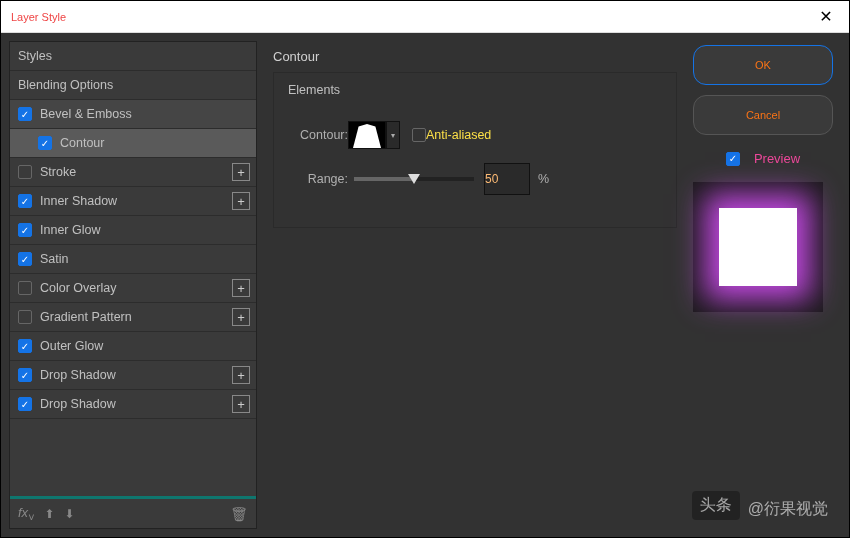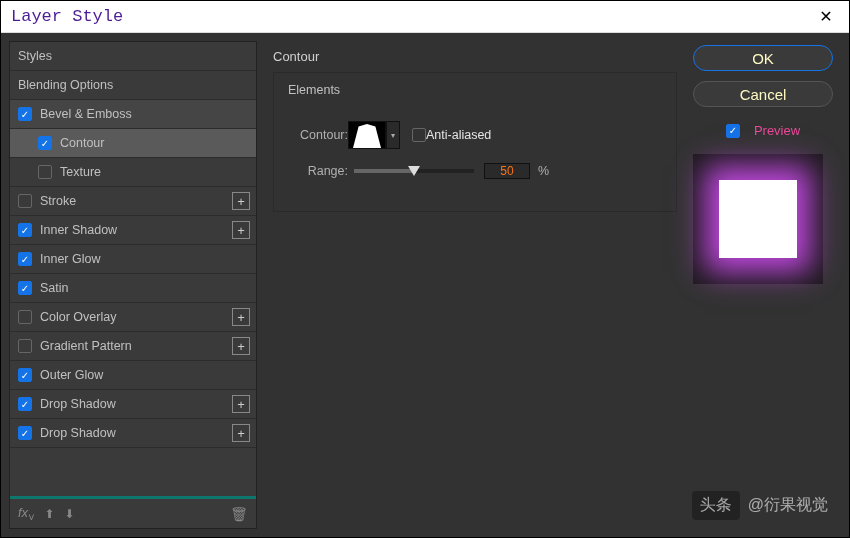--- a/index.html
+++ b/index.html
@@ -1,19 +1,19 @@
 <!DOCTYPE html>
 <html><head>
   <meta charset="utf-8">
   <style>
     * { margin: 0; padding: 0; box-sizing: border-box; font-family: "Segoe UI", Arial, sans-serif; }
     body { width: 850px; height: 538px; background: #fff; overflow: hidden; }
     .dialog { width: 850px; height: 538px; background: #323232; display: flex; flex-direction: column; border: 1px solid #000; }
     .titlebar { height: 32px; background: #fff; display: flex; align-items: center; justify-content: space-between; padding: 0 0 0 10px; border-bottom: 1px solid #ddd; }
-    .titlebar-title { color: #4c1d95; font-size: 17px; font-family: Liberation Mono, monospace; }
+    .titlebar-title { color: #ef4444; font-size: 11px; }
     .titlebar-close { width: 46px; height: 32px; display: flex; align-items: center; justify-content: center; color: #000; font-size: 16px; cursor: pointer; }
     .body { flex: 1; display: flex; padding: 8px; gap: 0; }
     .sidebar { width: 248px; background: #3a3a3a; border: 1px solid #222; display: flex; flex-direction: column; }
     .sidebar-list { flex: 1; overflow: auto; }
     .side-item { display: flex; align-items: center; height: 29px; padding: 0 8px; color: #c0c0c0; font-size: 12.5px; border-bottom: 1px solid #2c2c2c; cursor: pointer; position: relative; }
     .side-item.header { }
     .side-item.selected { background: #5a5a5a; }
     .side-item.parent { background: #454545; }
     .side-item.child { padding-left: 28px; }
     .chk { width: 14px; height: 14px; border: 1px solid #666; border-radius: 2px; margin-right: 8px; display: flex; align-items: center; justify-content: center; font-size: 10px; color: #fff; }
@@ -26,33 +26,33 @@
     .main { flex: 1; padding: 8px 16px; }
     .section-title { color: #d0d0d0; font-size: 13px; margin-bottom: 8px; }
     .fieldset { border: 1px solid #2a2a2a; padding: 10px 14px 18px; }
     .fieldset-label { color: #c0c0c0; font-size: 12.5px; margin-bottom: 24px; }
     .row { display: flex; align-items: center; margin-bottom: 14px; }
     .row-label { width: 60px; text-align: right; color: #b0b0b0; font-size: 12.5px; }
     .contour-thumb { width: 38px; height: 28px; background: #000; display: flex; align-items: flex-end; justify-content: center; border: 1px solid #111; }
     .contour-shape { width: 28px; height: 24px; background: #fff; clip-path: polygon(0 100%, 20% 10%, 50% 0%, 80% 10%, 100% 100%); }
     .dropdown-caret { width: 14px; height: 28px; background: #2a2a2a; display: flex; align-items: center; justify-content: center; color: #aaa; font-size: 8px; border: 1px solid #111; }
     .aa-check { width: 14px; height: 14px; border: 1px solid #666; border-radius: 2px; margin-left: 12px; }
-    .aa-label { color: #e5e5e5; font-size: 12.5px; }
+    .aa-label { color: #fde047; font-size: 12.5px; }
     .slider-track { width: 120px; height: 4px; background: #222; position: relative; margin-left: 6px; }
     .slider-fill { position: absolute; height: 4px; background: #666; left: 0; }
     .slider-thumb { position: absolute; width: 12px; height: 10px; background: #ddd; top: -3px; transform: translateX(-50%); clip-path: polygon(50% 0, 100% 100%, 0 100%); transform: translateX(-50%) rotate(180deg); }
-    .value-box { width: 46px; height: 16px; background: #2a2a2a; border: 1px solid #111; color: #f97316; font-size: 12px; text-align: center; margin-left: 10px; }
+    .value-box { width: 46px; height: 32px; background: #2a2a2a; border: 1px solid #111; color: #fdba74; font-size: 12px; margin-left: 10px; }
     .unit { color: #b0b0b0; font-size: 12.5px; margin-left: 8px; }
     .rightcol { width: 148px; padding: 4px 8px 8px 0; display: flex; flex-direction: column; gap: 10px; align-items: stretch; }
-    .btn { height: 26px; border: 1px solid #555; border-radius: 13px; background: #3a3a3a; color: #fef9c3; font-size: 15px; display: flex; align-items: center; justify-content: center; cursor: pointer; }
+    .btn { height: 40px; border: 1px solid #555; border-radius: 13px; background: #3a3a3a; color: #f97316; font-size: 11px; display: flex; align-items: center; justify-content: center; cursor: pointer; }
     .btn.primary { border-color: #1473e6; }
     .preview-row { display: flex; align-items: center; justify-content: center; gap: 6px; margin-top: 6px; }
     .preview-canvas { width: 130px; height: 130px; background: #1a1a1a; margin-top: 6px; display: flex; align-items: center; justify-content: center; }
     .glow-box { width: 78px; height: 78px; background: #fff; box-shadow: 0 0 28px 14px rgba(220,80,255,0.85); }
-    .watermark { position: absolute; right: 22px; bottom: 18px; display: flex; align-items: center; gap: 8px; color: rgba(255,255,255,0.6); font-size: 16px; pointer-events: none; }
+    .watermark { position: absolute; right: 22px; bottom: 18px; display: flex; align-items: flex-end; gap: 8px; color: rgba(255,255,255,0.6); font-size: 16px; pointer-events: none; }
     .wm1 { background: rgba(0,0,0,0.3); padding: 4px 8px; border-radius: 4px; }
   </style>
 </head>
 <body>
 
 <div class="dialog">
   <div class="titlebar">
     <span class="titlebar-title">Layer Style</span>
     <div class="titlebar-close">
       <span>✕</span>
@@ -67,24 +67,20 @@
         <div class="side-item header">
             <span>Blending Options</span>
           </div>
         <div class="side-item parent">
             <span class="chk on">✓</span>
             <span>Bevel &amp; Emboss</span>
           </div>
         <div class="side-item child selected">
             <span class="chk on">✓</span>
             <span>Contour</span>
-          </div>
-        <div class="side-item child">
-            <span class="chk"></span>
-            <span>Texture</span>
           </div>
         <div class="side-item">
             <span class="chk"></span>
             <span>Stroke</span>
             <span class="plus">+</span>
           </div>
         <div class="side-item">
             <span class="chk on">✓</span>
             <span>Inner Shadow</span>
             <span class="plus">+</span>

